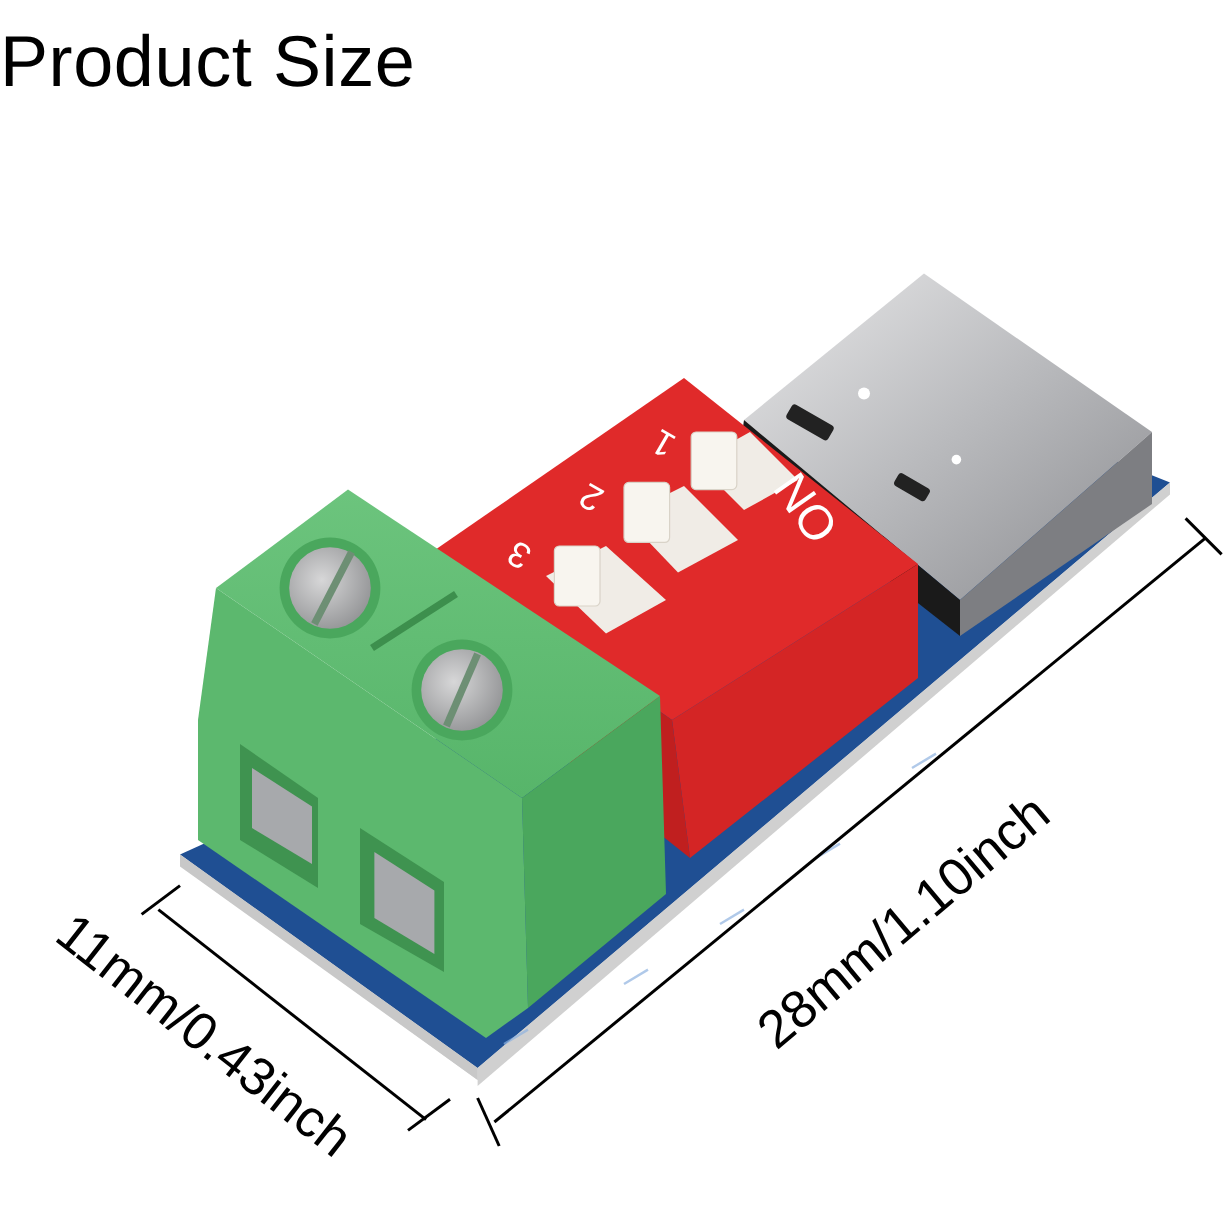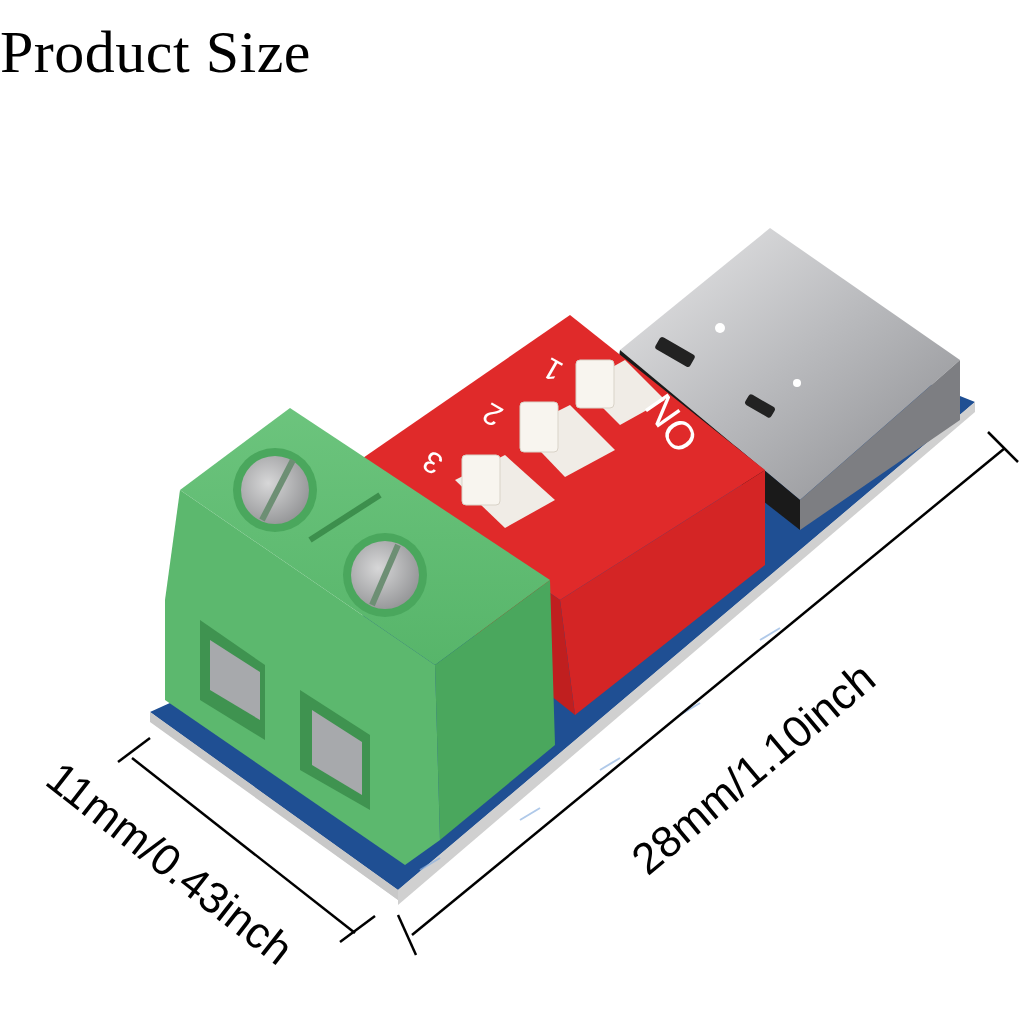--- a/index.html
+++ b/index.html
@@ -2,21 +2,21 @@
 <html><head>
   <meta charset="utf-8">
   <style>
     html, body { margin: 0; padding: 0; }
     body {
       width: 1024px; height: 1024px; background: #ffffff; position: relative; overflow: hidden;
       font-family: "Liberation Sans", sans-serif;
     }
     .title {
       position: absolute; left: 0; top: 22px; font-size: 60px; color: #000; letter-spacing: 0.5px;
-      font-family: Liberation Serif, serif; line-height: 1;
+      font-family: Liberation Sans, sans-serif; line-height: 1;
     }
     svg.scene { position: absolute; left: 0; top: 0; }
     .dim-label {
       position: absolute; font-size: 44px; color: #000; white-space: nowrap;
       font-family: "Liberation Sans", sans-serif; transform-origin: 0 0;
     }
   </style>
 </head>
 <body>
 

